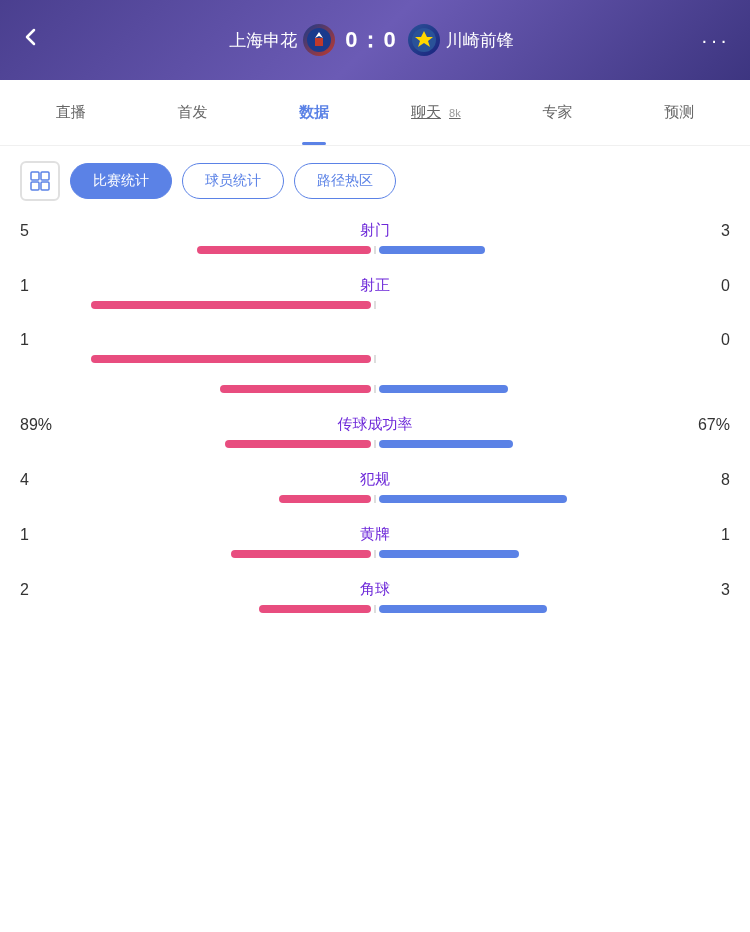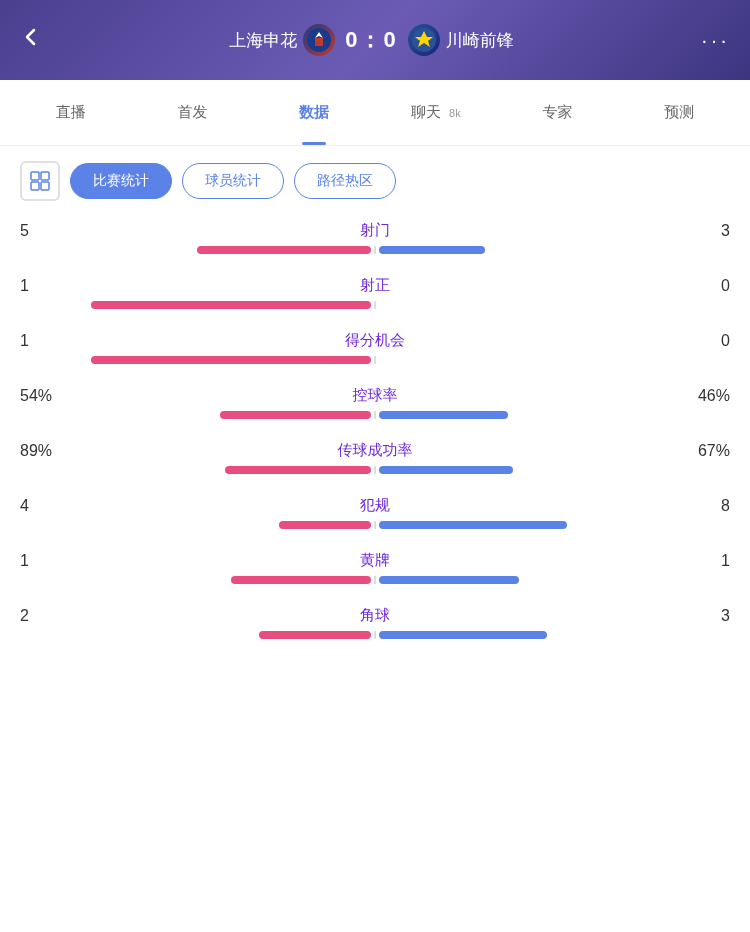--- a/index.html
+++ b/index.html
@@ -101,20 +101,21 @@
       transform: translateX(-50%);
       width: 24px;
       height: 3px;
       background: #5b82e6;
       border-radius: 2px;
     }
     .nav-tab-chat {
       display: flex;
       align-items: center;
       gap: 8px;
+      text-decoration: underline;
     }
     .chat-badge {
       font-size: 11px;
       color: #999;
     }
 
     
     .content {
       background: #fff;
       padding: 15px 20px;
@@ -325,39 +326,33 @@
       </div>
       <div class="bar-divider"></div>
       <div class="bar-right">
         <div class="bar-blue" style="width:0px"></div>
       </div>
     </div>
   </div>
       <div class="stat-row">
     <div class="stat-labels">
       <span class="stat-left-val">1</span>
-      <span class="stat-name">得分机会</span>
       <span class="stat-right-val">0</span>
     </div>
     <div class="bar-container">
       <div class="bar-left">
         <div class="bar-pink" style="width:280px"></div>
       </div>
       <div class="bar-divider"></div>
       <div class="bar-right">
         <div class="bar-blue" style="width:0px"></div>
       </div>
     </div>
   </div>
       <div class="stat-row">
-    <div class="stat-labels">
-      <span class="stat-left-val">54%</span>
-      <span class="stat-name">控球率</span>
-      <span class="stat-right-val">46%</span>
-    </div>
     <div class="bar-container">
       <div class="bar-left">
         <div class="bar-pink" style="width:151px"></div>
       </div>
       <div class="bar-divider"></div>
       <div class="bar-right">
         <div class="bar-blue" style="width:129px"></div>
       </div>
     </div>
   </div>

